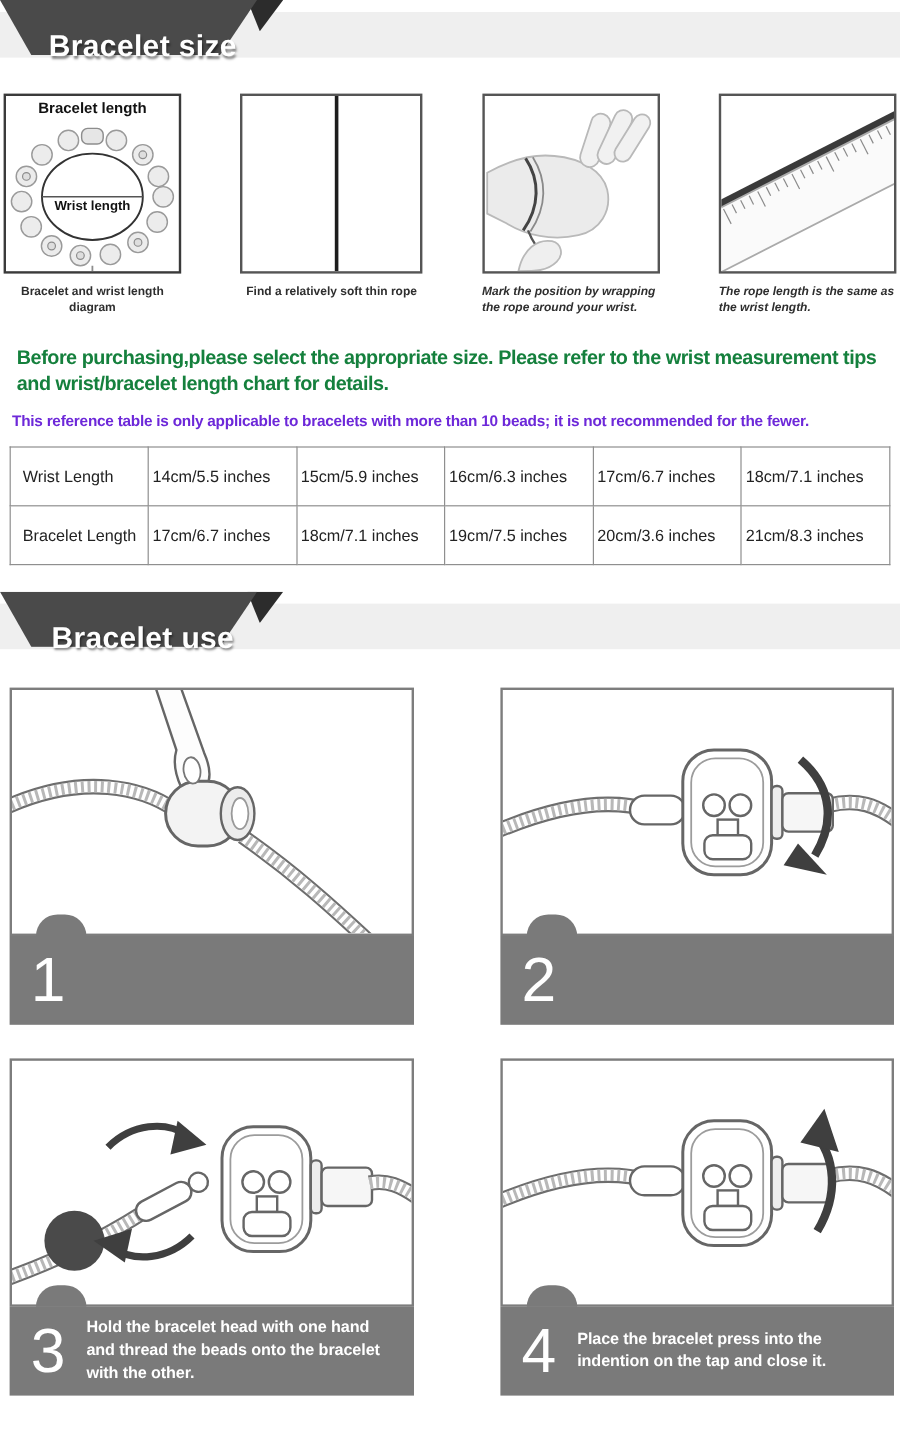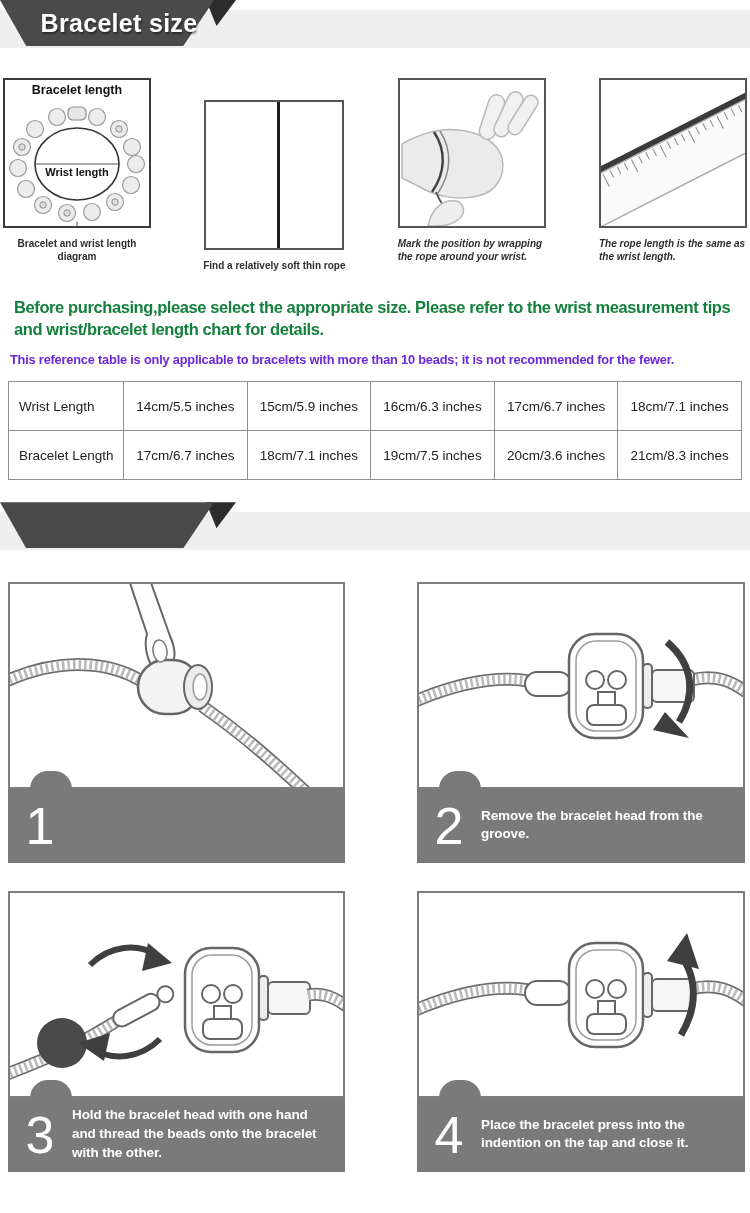--- a/index.html
+++ b/index.html
@@ -7,48 +7,48 @@
     width:750px; height:1213px; background:#fff; overflow:hidden; position:relative;
     font-family:"Liberation Sans", sans-serif; color:#1a1a1a;
   }
   
   .section-header { position:relative; height:48px; }
   .header-strip { position:absolute; left:0; right:0; top:10px; height:38px; background:#efefef; }
   .banner { position:absolute; left:0; top:0; width:238px; height:46px; background:#4a4a4a;
             clip-path:polygon(0 0, 90% 0, 77% 100%, 11% 100%); z-index:2; }
   .banner-fold { position:absolute; left:206px; top:0; width:30px; height:26px; background:#2c2c2c;
                  clip-path:polygon(0 0, 100% 0, 35% 100%); z-index:1; }
-  .banner-title { position:absolute; left:0; top:0; width:238px; height:46px; z-index:3;
+  .banner-title { position:absolute; left:0; top:16px; width:238px; height:46px; z-index:3;
                   display:flex; align-items:center; justify-content:center;
                   color:#fff; font-size:25px; font-weight:700; letter-spacing:.3px;
                   text-shadow:1px 2px 2px rgba(0,0,0,.45); }
   
   .measure-row { display:flex; justify-content:space-between; padding:30px 3px 0 3px; }
   .m-col { width:148px; }
-  .m-col.w2 { width:140px;margin-top:22px; }
+  .m-col.w2 { width:152px; }
   .m-box { height:150px; border:2px solid #555; background:#fff; position:relative; box-sizing:border-box; overflow:hidden; }
   .m-box.dark { border-color:#3a3a3a; }
   .label-top { position:absolute; top:3px; left:0; width:100%; text-align:center;
                font-size:12.5px; font-weight:700; color:#111; z-index:2; }
   .label-inner { position:absolute; top:86px; left:0; width:100%; text-align:center;
                  font-size:11px; font-weight:700; color:#111; z-index:2; }
   .rope-line-v { position:absolute; top:0; bottom:0; left:52%; width:3px; background:#1d1d1d; }
   .m-caption { margin:9px -10px 0; font-size:10px; font-weight:700; color:#2e2e2e; line-height:1.3; }
   .m-caption.center { text-align:center; }
   .m-caption.one-line { white-space:nowrap; text-align:center; }
   .m-caption.narrow { width:140px; margin-left:auto; margin-right:auto; }
   .m-caption.left { margin:9px 0 0 0;font-style:italic; }
   
   .intro-heading { margin:24px 14px 0; font-size:16.5px; font-weight:700; color:#15803d;
                    line-height:1.34; letter-spacing:-.4px; }
   .intro-note { margin:12px 14px 0 10px; font-size:12.8px; font-weight:700; letter-spacing:-.2px; white-space:nowrap; }
   
   .size-table { border-collapse:collapse; margin:14px 8px 0; width:734px; table-layout:fixed; }
   .size-table td { border:1px solid #8f8f8f; height:48px; font-size:13.5px; color:#222;
-                   text-align:center; padding:0 3px; background:#fff; }
+                   padding:0 3px; background:#fff; }
   .size-table td.rowlabel { text-align:left; padding-left:10px; }
   .size-table col.c0 { width:115px; }
   
   .steps { display:grid; grid-template-columns:337px 328px; justify-content:space-between;
            padding:0 5px 0 8px; margin-top:32px; row-gap:28px; }
   .step-box { height:207px; border:2px solid #7d7d7d; box-sizing:border-box; background:#fff;
               position:relative; overflow:hidden; }
   .step-box svg { display:block; }
   .step-bar { position:relative; background:#7a7a7a; color:#fff; display:flex; align-items:center;
               min-height:74px; box-sizing:border-box; padding:8px 10px 10px 0; }
@@ -230,20 +230,21 @@
     <td>20cm/3.6 inches</td>
     <td>21cm/8.3 inches</td>
   </tr>
 </tbody>
   </table>
 
 <div class="section-header" style="margin-top:22px">
   <div class="header-strip"></div>
   <div class="banner-fold"></div>
   <div class="banner"></div>
+  <div class="banner-title">Bracelet use</div>
 </div>
 
 <div class="steps">
 
   <div>
     <div class="step-box">
       <svg width="333" height="203" viewBox="0 0 333 203">
         <path class="rope-o" d="M-6,98 C60,68 110,82 136,100"></path>
         <path class="rope-i" d="M-6,98 C60,68 110,82 136,100"></path>
         <path class="rope-h" d="M-6,98 C60,68 110,82 136,100"></path>
@@ -275,21 +276,20 @@
         <use href="#end-cap" x="106" y="88"></use>
         <use href="#clasp-head" x="150" y="50"></use>
         <use href="#flange-cyl" x="224" y="80"></use>
         <path d="M248,58 C276,82 276,112 260,138" stroke="#3f3f3f" stroke-width="7" fill="none"></path>
         <polygon points="246,128 270,154 234,146" fill="#3f3f3f"></polygon>
       </svg>
     </div>
     <div class="step-bar">
       <div class="step-bump"></div>
       <div class="step-num">2</div>
-      <div class="step-text">Remove the bracelet head from the groove.</div>
     </div>
   </div>
 
   <div>
     <div class="step-box">
       <svg width="333" height="203" viewBox="0 0 333 203">
         <path class="rope-o" d="M-6,182 C50,162 90,140 122,118"></path>
         <path class="rope-i" d="M-6,182 C50,162 90,140 122,118"></path>
         <path class="rope-h" d="M-6,182 C50,162 90,140 122,118"></path>
         <circle cx="52" cy="150" r="25" fill="#4a4a4a"></circle>

